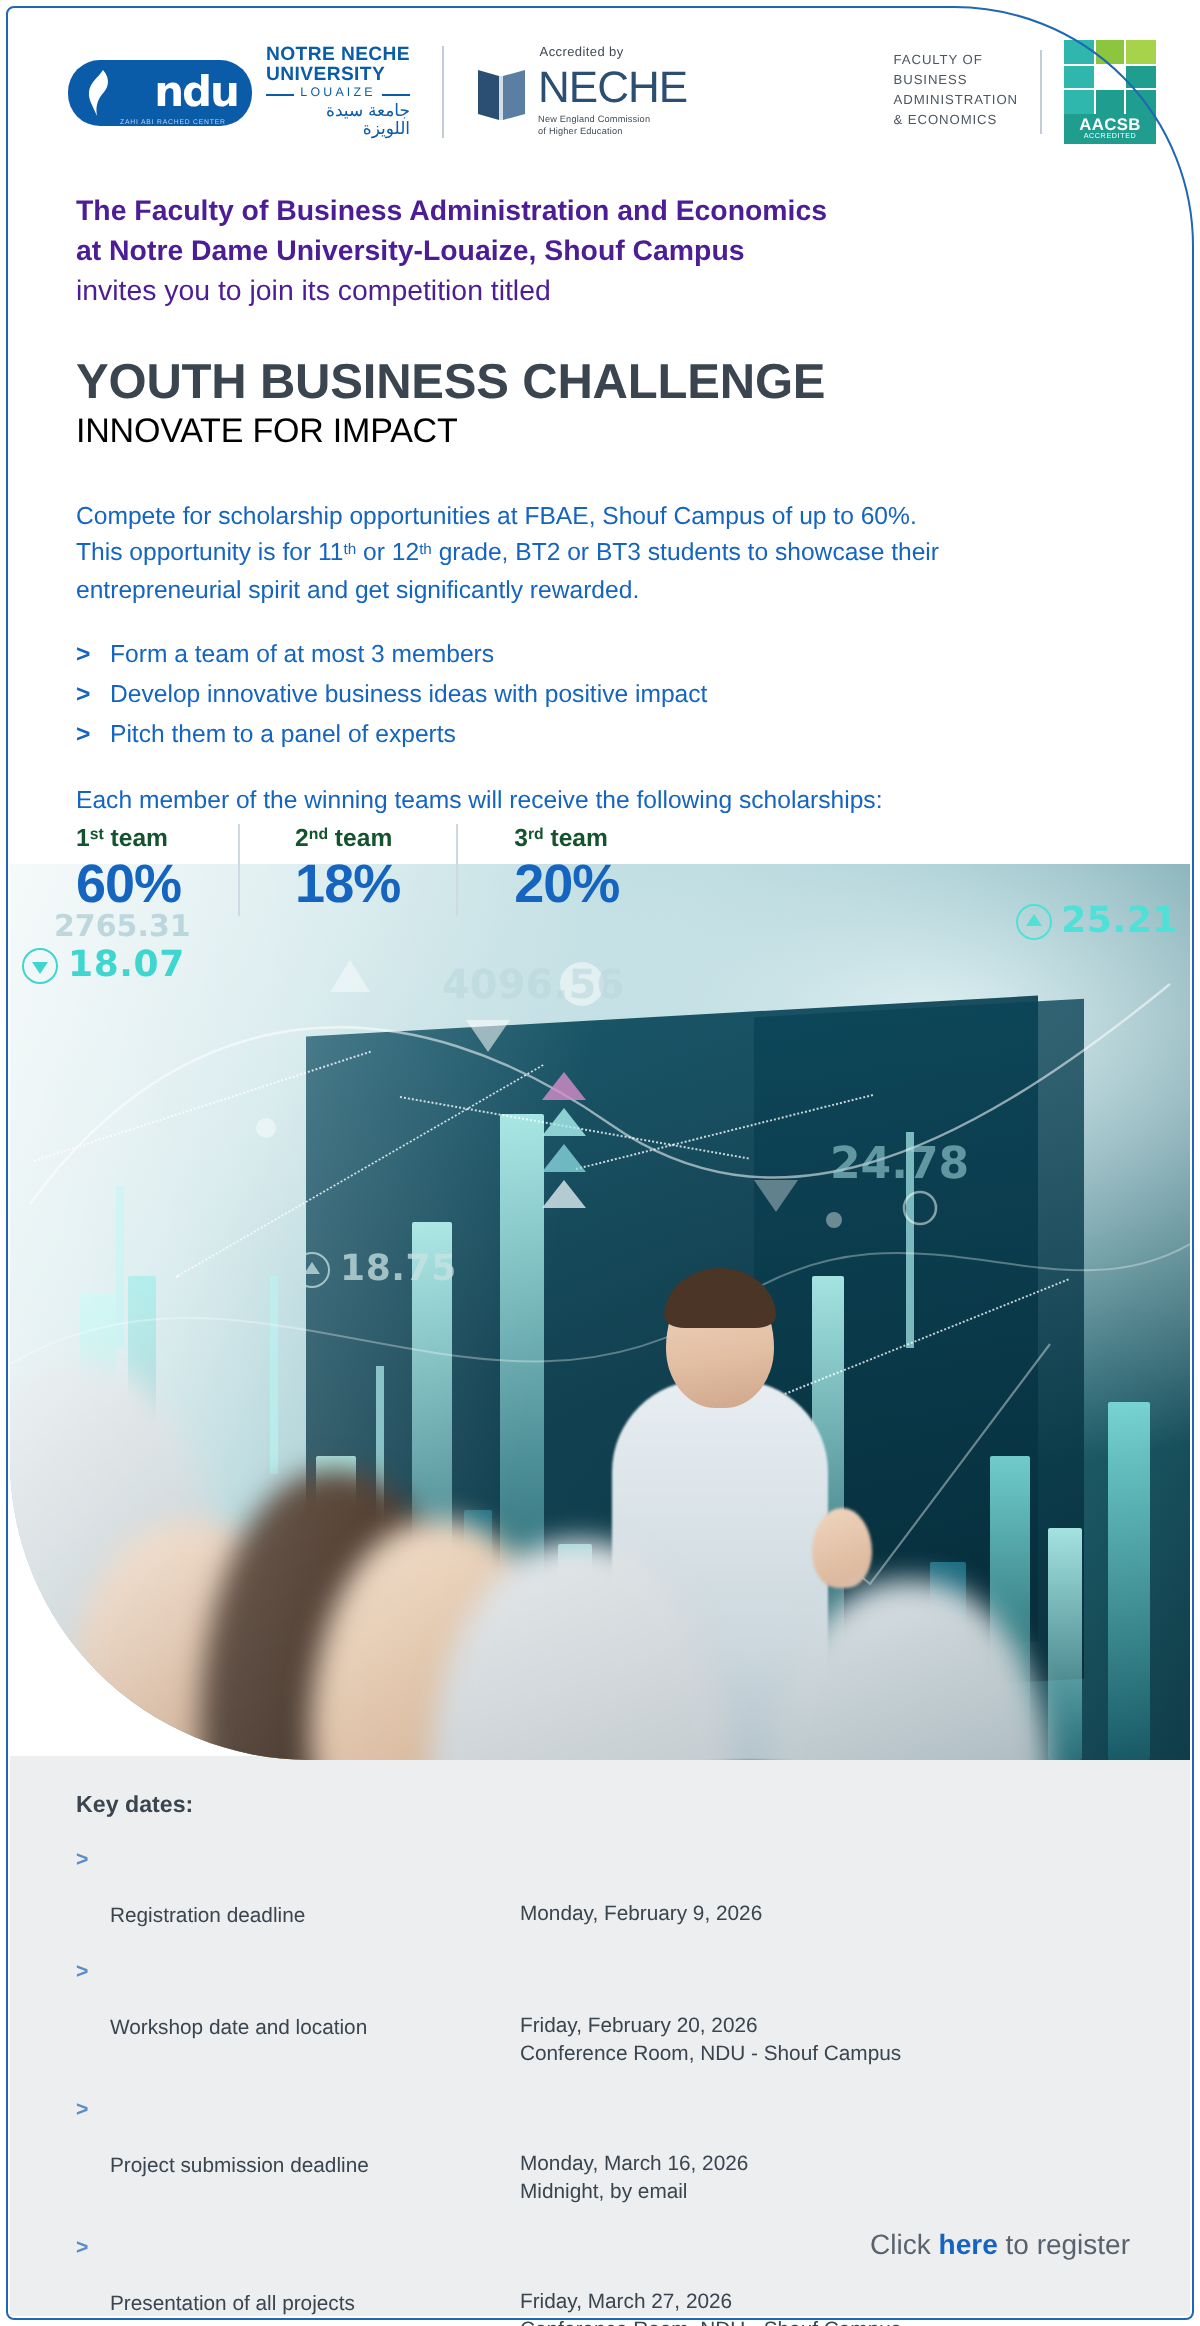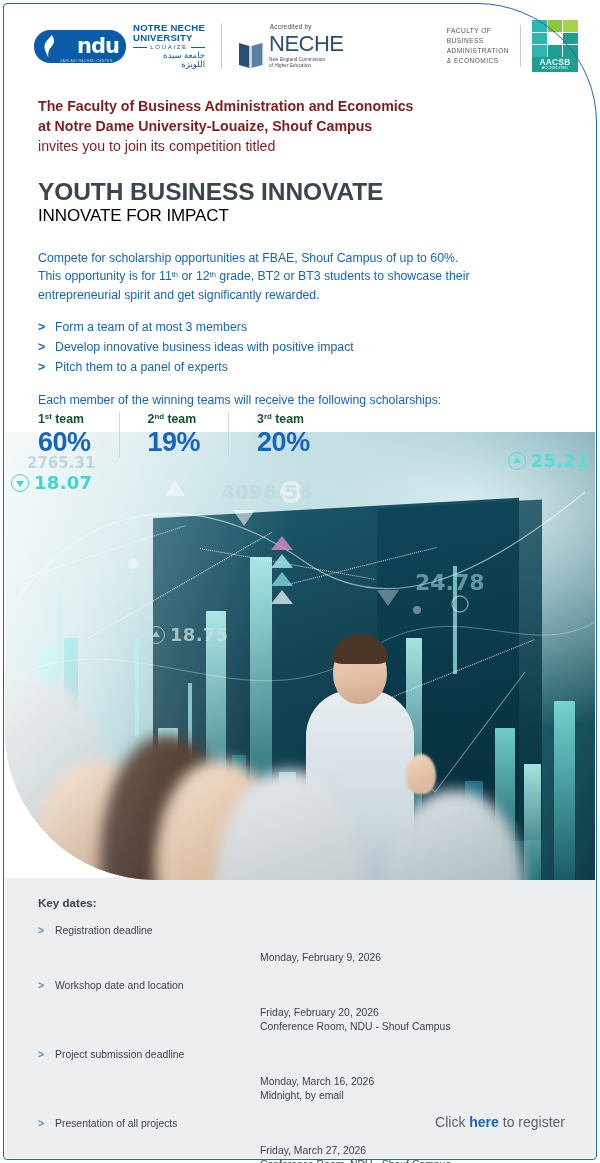--- a/index.html
+++ b/index.html
@@ -123,21 +123,21 @@
   }
 
   
   .neche { display: flex; flex-direction: column; align-items: center; }
   .neche .acc-by {
     font-size: 6.5px;
     color: #3e4a55;
     margin-bottom: 3px;
     letter-spacing: .2px;
   }
-  .neche-row { display: flex; align-items: flex-end; gap: 5px; }
+  .neche-row { display: flex; align-items: flex-start; gap: 5px; }
   .neche-book { width: 26px; height: 28px; }
   .neche-txt { line-height: 1; }
   .neche-txt .big {
     font-size: 22px;
     color: #2b4f73;
     letter-spacing: -.5px;
     font-family: "Liberation Sans", sans-serif;
   }
   .neche-txt .small {
     font-size: 4.6px;
@@ -192,21 +192,21 @@
 
   
   .content {
     position: absolute;
     left: 38px;
     top: 96px;
     right: 30px;
     z-index: 3;
   }
   .lead {
-    color: #7f1d1d;
+    color: #4c1d95;
     font-size: 14.2px;
     line-height: 1.42;
   }
   .lead .b { font-weight: bold; }
 
   .titleblock { margin-top: 22px; }
   .title-main {
     font-size: 24.5px;
     font-weight: bold;
     color: #3b4550;
@@ -438,20 +438,21 @@
     font-size: 10.6px;
     font-weight: bold;
     line-height: 1.45;
   }
   .date-row .lab {
     width: 205px;
     flex: none;
     color: #3b4550;
     font-size: 10.4px;
     line-height: 1.45;
+    margin-top: 28px;
   }
   .date-row .val {
     color: #3b4550;
     font-size: 10.4px;
     line-height: 1.35;
     margin-top: 28px;
   }
   .date-row .val .l2 { display: block; }
 
   .contact {
@@ -555,21 +556,21 @@
 
   <div class="content">
 
     <div class="lead">
       <div class="b">The Faculty of Business Administration and Economics</div>
       <div class="b">at Notre Dame University-Louaize, Shouf Campus</div>
       <div>invites you to join its competition titled</div>
     </div>
 
     <div class="titleblock">
-      <div class="title-main">YOUTH BUSINESS INNOVATE</div>
+      <div class="title-main">YOUTH BUSINESS CHALLENGE</div>
       <div class="title-sub">INNOVATE FOR IMPACT</div>
     </div>
 
     <div class="para">
       <div>Compete for scholarship opportunities at FBAE, Shouf Campus of up to 60%.</div>
       <div><span>This opportunity is for 11</span><sup>th</sup><span> or 12</span><sup>th</sup><span> grade, BT2 or BT3 students to showcase their</span></div>
       <div>entrepreneurial spirit and get significantly rewarded.</div>
     </div>
 
     <div class="bullets">
@@ -589,21 +590,21 @@
 
     <div class="sch-intro">Each member of the winning teams will receive the following scholarships:</div>
 
     <div class="tiers">
       <div class="tier">
         <div class="lbl"><span>1</span><sup>st</sup><span> team</span></div>
         <div class="pct">60%</div>
       </div>
       <div class="tier">
         <div class="lbl"><span>2</span><sup>nd</sup><span> team</span></div>
-        <div class="pct">19%</div>
+        <div class="pct">18%</div>
       </div>
       <div class="tier">
         <div class="lbl"><span>3</span><sup>rd</sup><span> team</span></div>
         <div class="pct">20%</div>
       </div>
     </div>
   </div>
 
   <div class="hero">
     <div class="hero-img">

